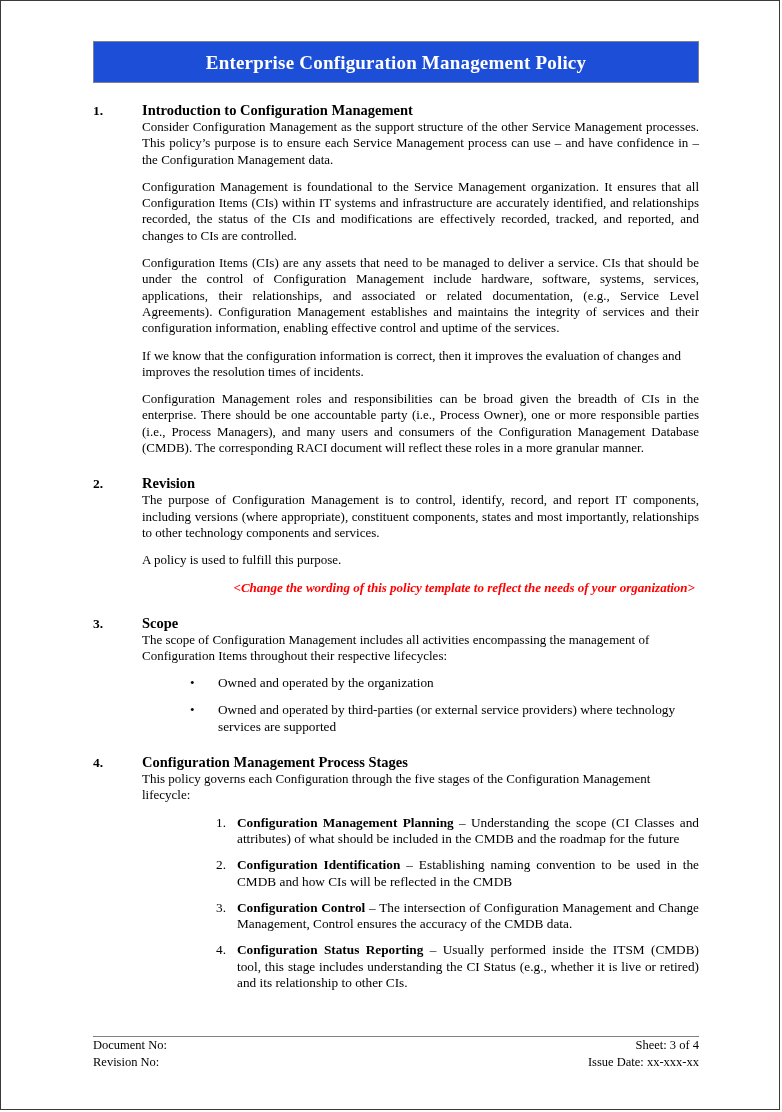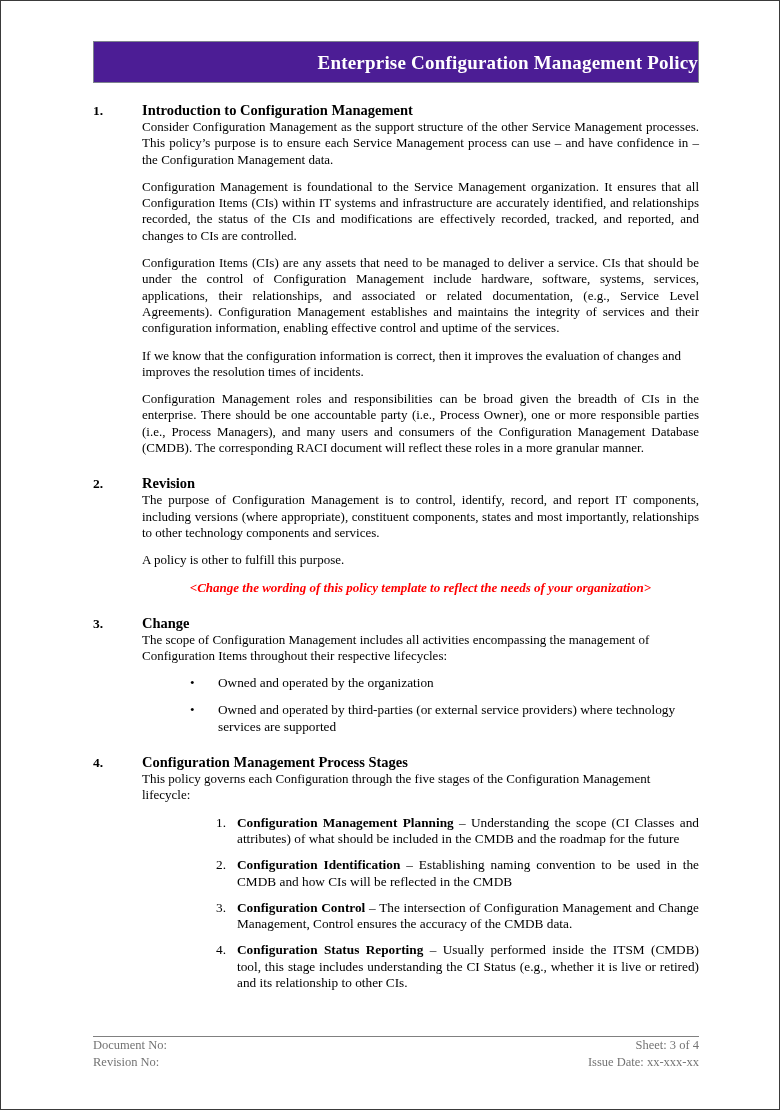--- a/index.html
+++ b/index.html
@@ -29,26 +29,26 @@
     left: 92px;
     top: 0;
     width: 606px;
   }
 
   
   .title-banner {
     margin-top: 40px;
     width: 606px;
     height: 42px;
-    background: #4c1d95;
+    background: #1d4ed8;
     border: 1px solid #7d838e;
     box-sizing: border-box;
     display: flex;
     align-items: center;
-    justify-content: flex-end;
+    justify-content: center;
   }
   .title-banner .title-text {
     color: #ffffff;
     font-size: 19px;
     font-weight: bold;
     letter-spacing: 0.2px;
     line-height: 1;
   }
 
   
@@ -85,21 +85,21 @@
   p.para:last-child { margin-bottom: 16px; }
   p.para.nojust { text-align: left; }
 
   p.redline {
     margin: 4px;
     font-size: 13px;
     line-height: 16px;
     font-style: italic;
     font-weight: bold;
     color: #ff0000;
-    text-align: center;
+    text-align: right;
   }
 
   
   ul.bullets {
     margin: 10px 0 0 0;
     padding: 0;
     list-style: none;
   }
   ul.bullets > li {
     position: relative;
@@ -158,21 +158,21 @@
   }
   #footer .rule {
     width: 606px;
     height: 1px;
     background: #808080;
   }
   #footer .frow {
     display: flex;
     justify-content: space-between;
     align-items: baseline;
-    color: #737373;
+    color: #000000;
     font-size: 12.5px;
     line-height: 17px;
   }
   #footer .frow:first-of-type { margin-top: 3px; }
   #footer .fleft  { text-align: left; }
   #footer .fright { text-align: right; }
 </style>
 </head>
 <body>
 
@@ -198,29 +198,29 @@
       </div>
     </div>
 
     <div class="section">
       <div class="section-head">
         <span class="section-num">2.</span>
         <span class="section-title">Revision</span>
       </div>
       <div class="section-body">
         <p class="para">The purpose of Configuration Management is to control, identify, record, and report IT components, including versions (where appropriate), constituent components, states and most importantly, relationships to other technology components and services.</p>
-        <p class="para nojust">A policy is other to fulfill this purpose.</p>
+        <p class="para nojust">A policy is used to fulfill this purpose.</p>
         <p class="redline">&lt;Change the wording of this policy template to reflect the needs of your organization&gt;</p>
       </div>
     </div>
 
     <div class="section">
       <div class="section-head">
         <span class="section-num">3.</span>
-        <span class="section-title">Change</span>
+        <span class="section-title">Scope</span>
       </div>
       <div class="section-body">
         <p class="para nojust">The scope of Configuration Management includes all activities encompassing the management of Configuration Items throughout their respective lifecycles:</p>
         <ul class="bullets">
           <li>
             <span class="bullet-mark">•</span>
             <span>Owned and operated by the organization</span>
           </li>
           <li>
             <span class="bullet-mark">•</span>

